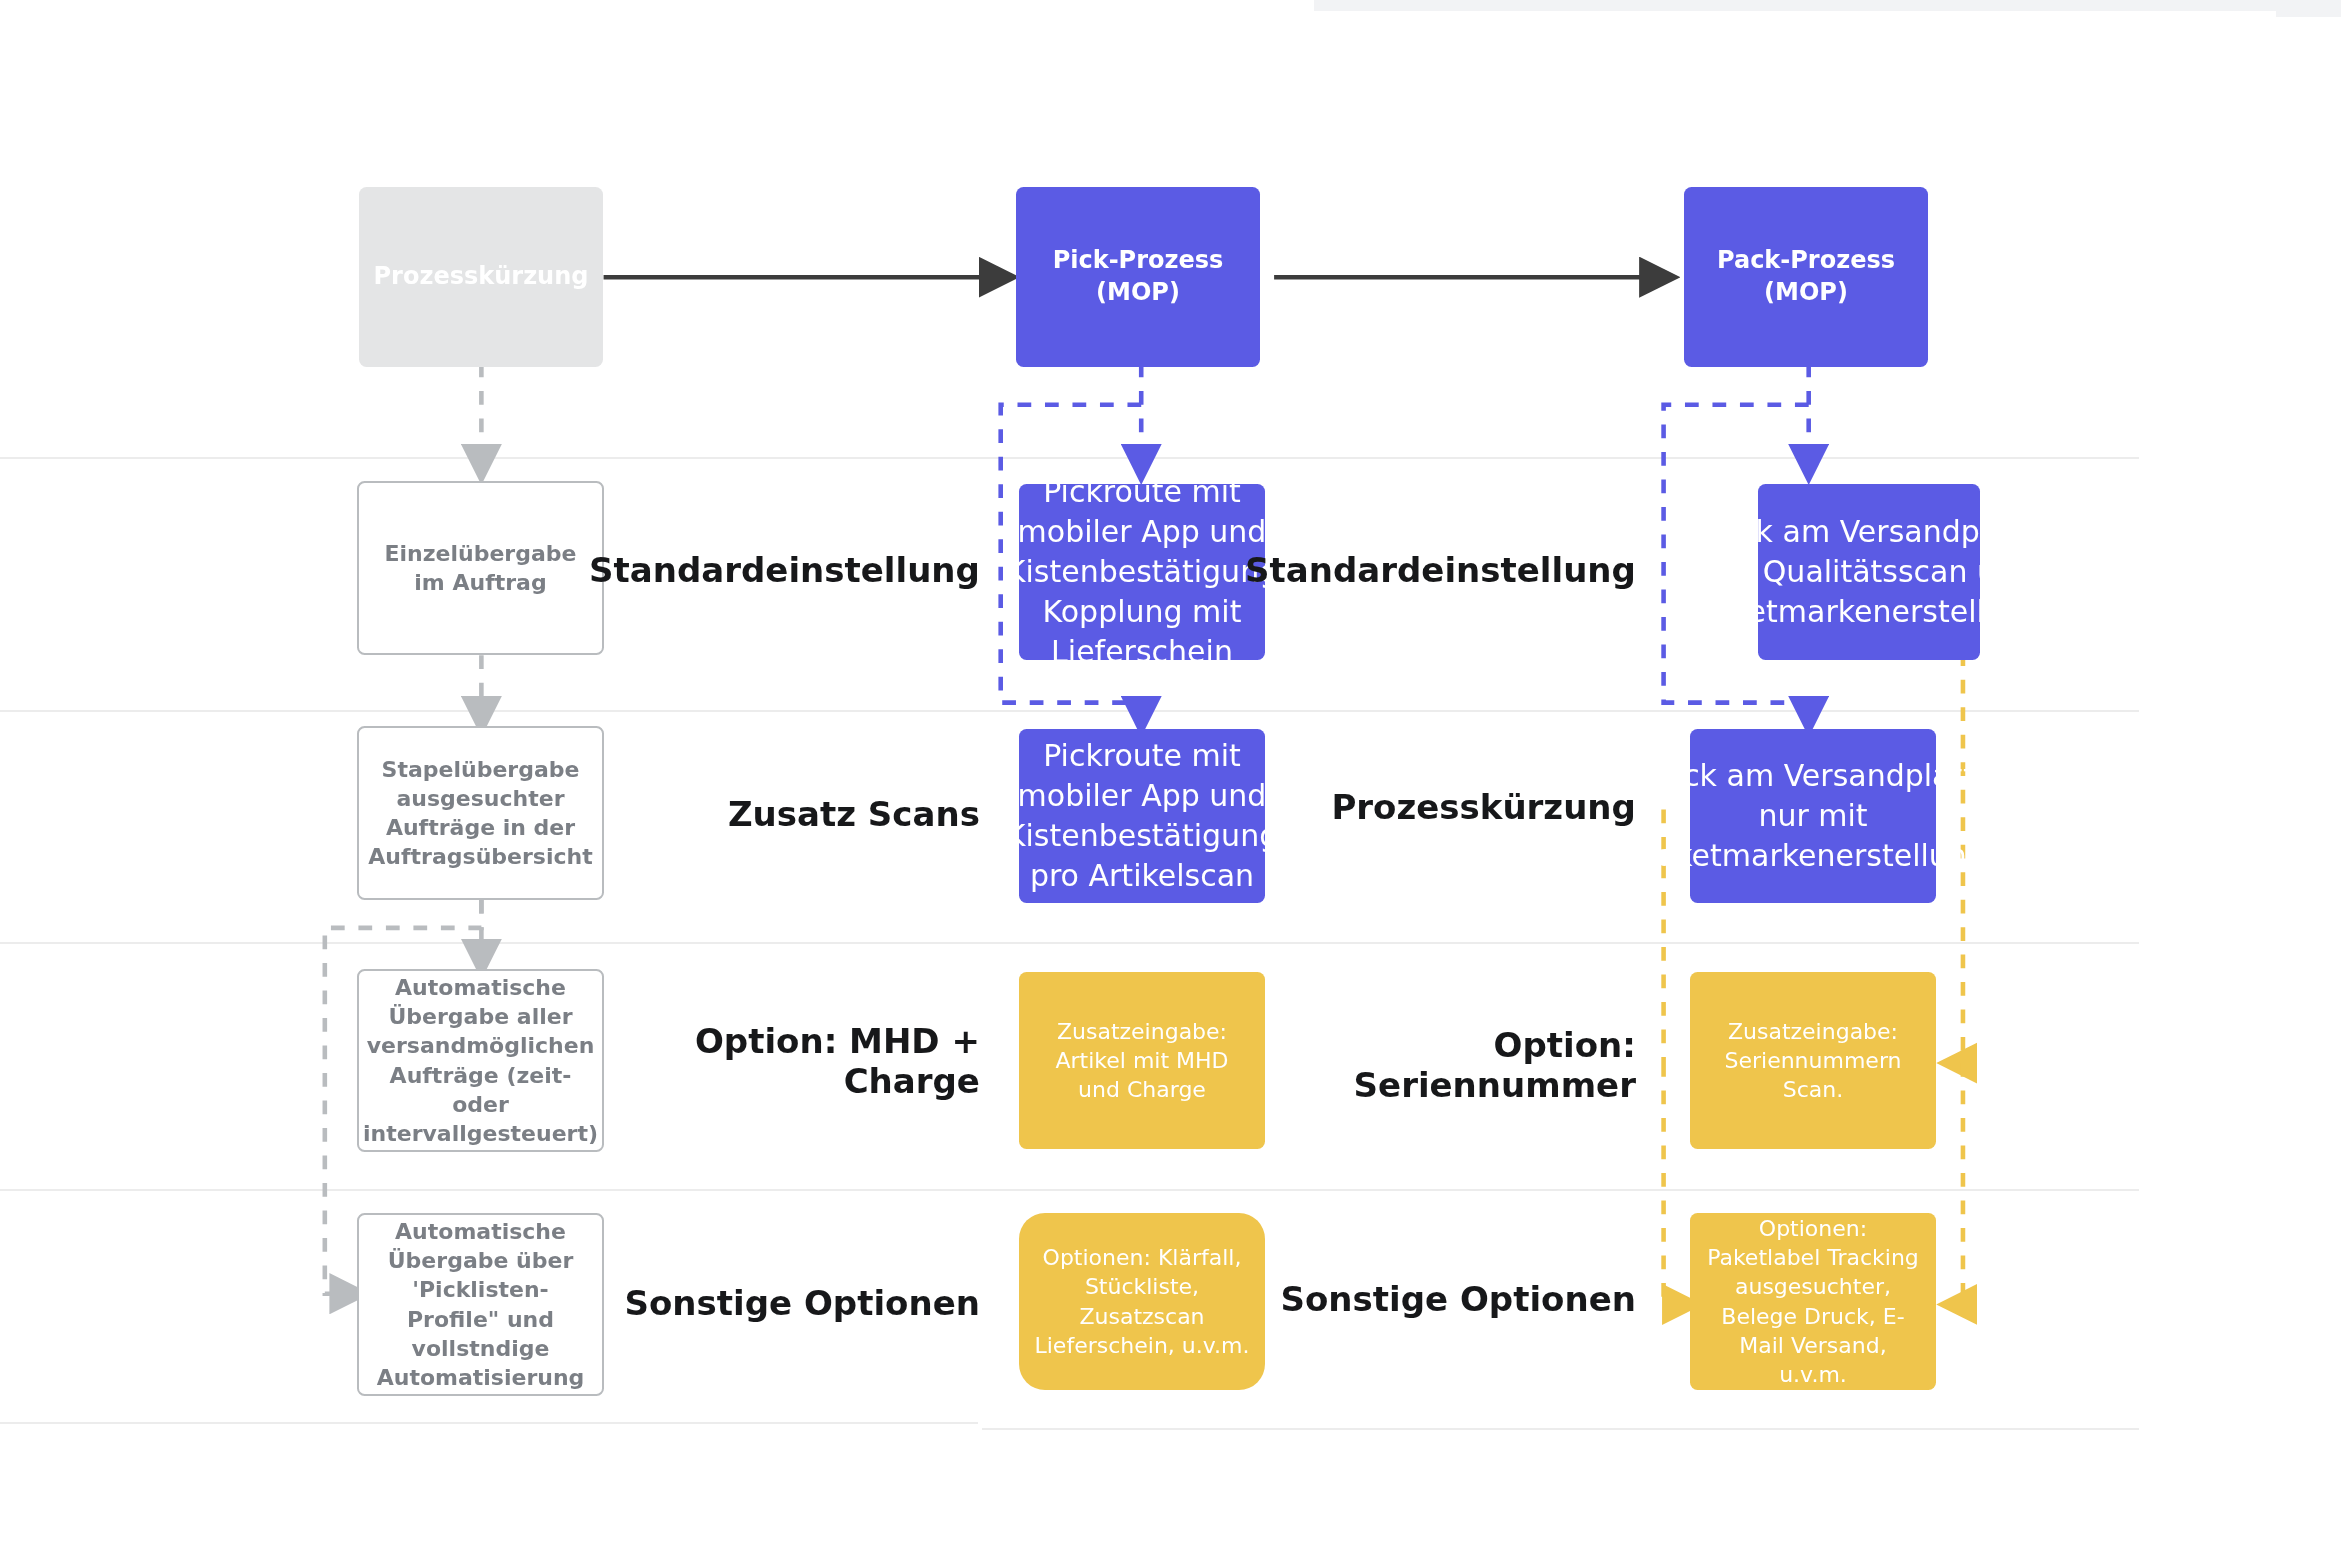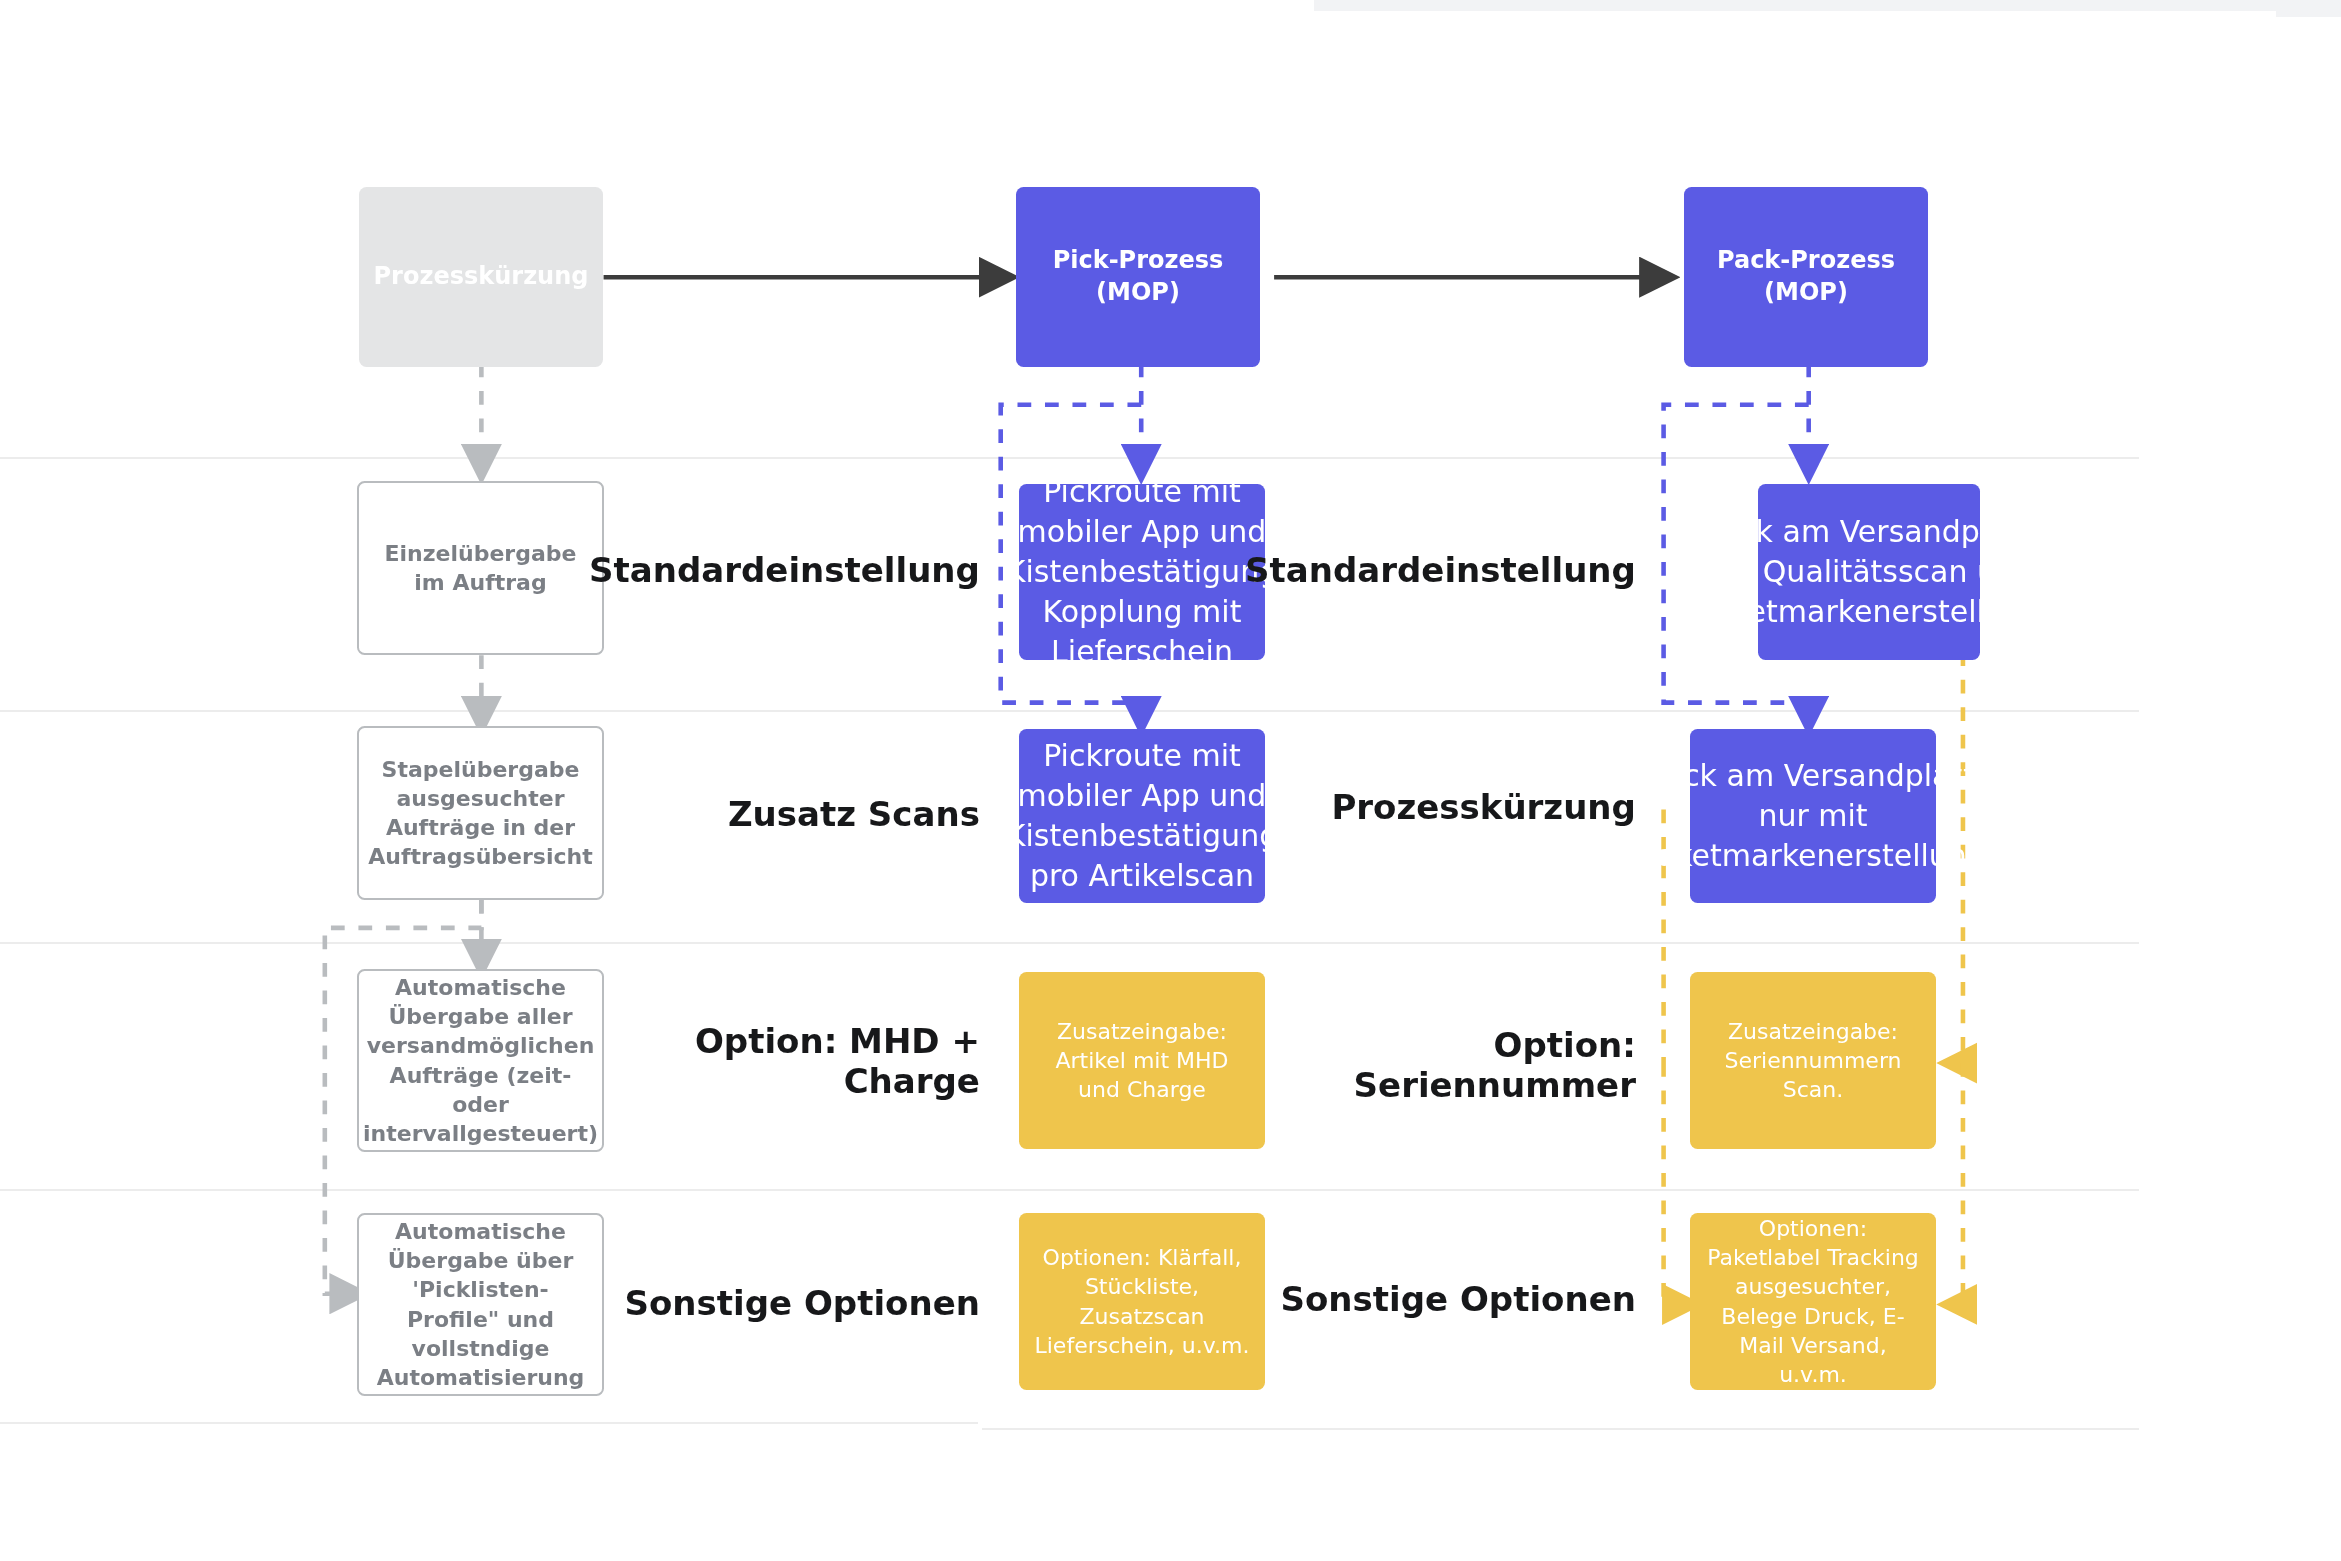--- a/index.html
+++ b/index.html
@@ -168,21 +168,21 @@
   </div>
 
   <div class="node outline" style="left:357px;top:1213px;width:247px;height:183px;">
     <span class="txt">Automatische Übergabe über 'Picklisten-Profile" und vollstndige Automatisierung</span>
   </div>
 
   <div class="rowlabel" style="left:581px;top:1268px;width:405px;height:69px;">
     <span>Sonstige Optionen</span>
   </div>
 
-  <div class="node yellow" style="left:1019px;top:1213px;width:246px;height:177px;">
+  <div class="node yellow" style="left:1019px;top:1213px;width:246px;height:177px;border-radius:26px;">
     <span class="txt">Optionen: Klärfall, Stückliste, Zusatzscan Lieferschein, u.v.m.</span>
   </div>
 
   <div class="rowlabel" style="left:1230px;top:1264px;width:412px;height:69px;">
     <span>Sonstige Optionen</span>
   </div>
 
   <div class="node yellow" style="left:1690px;top:1213px;width:246px;height:177px;">
     <span class="txt">Optionen: Paketlabel Tracking ausgesuchter, Belege Druck, E-Mail Versand, u.v.m.</span>
   </div>

